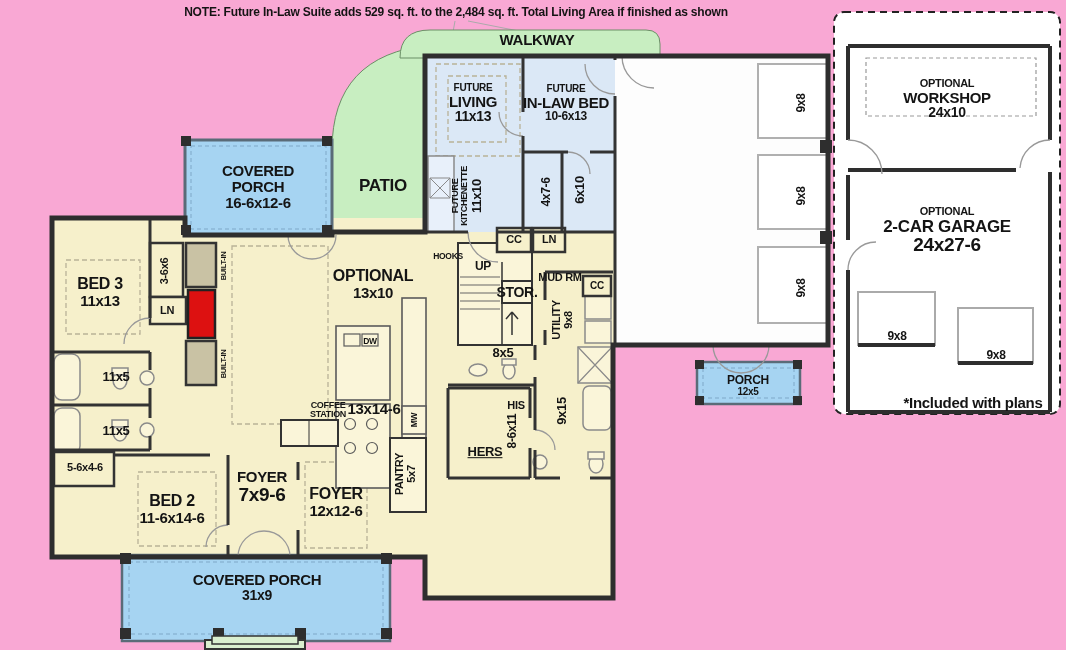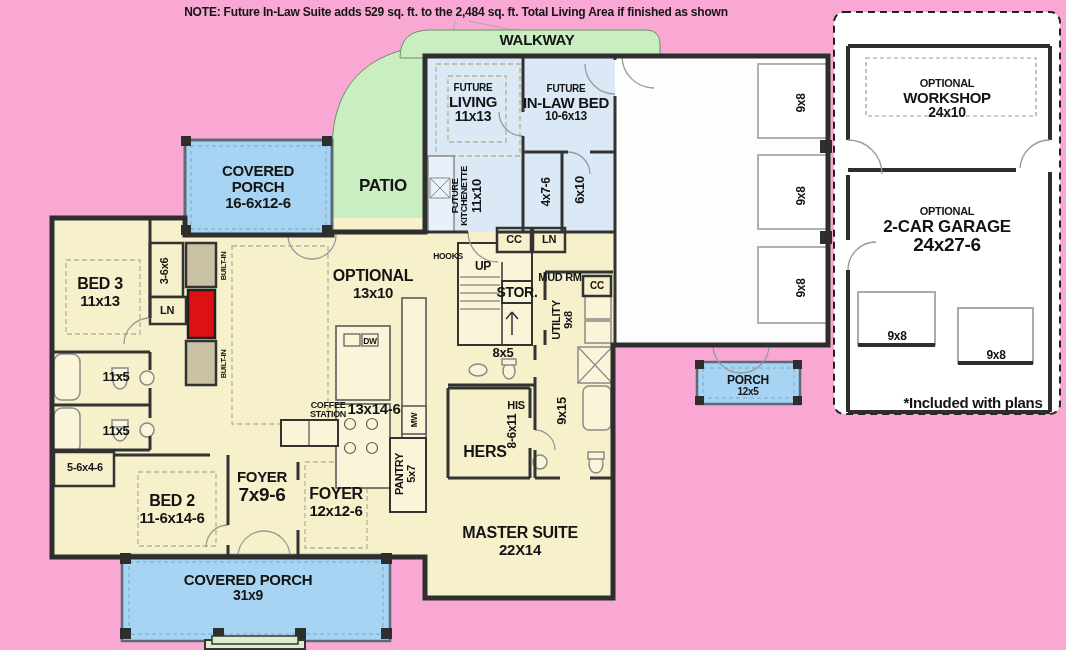--- a/index.html
+++ b/index.html
@@ -281,30 +281,26 @@
 <div class="lbl" style="left:517px;top:292px;font-size:14px;">STOR.</div>
 <div class="lbl" style="left:560px;top:278px;font-size:11px;">MUD RM</div>
 <div class="lbl" style="left:597px;top:286px;font-size:10px;">CC</div>
 <div class="lbl rot" style="left:563px;top:320px;">
   <span style="font-size:11px">UTILITY</span>
   <span style="font-size:11px">9x8</span>
 </div>
 <div class="lbl" style="left:503px;top:353px;font-size:13px;">8x5</div>
 
 <div class="lbl" style="left:480px;top:406px;font-size:11px;margin-left:36px;">HIS</div>
-<div class="lbl" style="left:485px;top:452px;font-size:16px;">HERS</div>
+<div class="lbl" style="left:485px;top:452px;font-size:13px;text-decoration:underline;">HERS</div>
 <div class="lbl rot" style="left:512px;top:431px;font-size:12px;">8-6x11</div>
 <div class="lbl rot" style="left:562px;top:411px;font-size:13px;">9x15</div>
 
-<div class="lbl" style="left:520px;top:541px;">
-  <span style="font-size:16px">MASTER SUITE</span>
-  <span style="font-size:15px">22X14</span>
-</div>
-
-<div class="lbl" style="left:248px;top:587px;">
+
+<div class="lbl" style="left:257px;top:587px;">
   <span style="font-size:15px">COVERED PORCH</span>
   <span style="font-size:14px">31x9</span>
 </div>
 <div class="lbl" style="left:748px;top:386px;">
   <span style="font-size:12px">PORCH</span>
   <span style="font-size:10px">12x5</span>
 </div>
 
 <div class="lbl" style="left:947px;top:99px;">
   <span style="font-size:11px">OPTIONAL</span>

